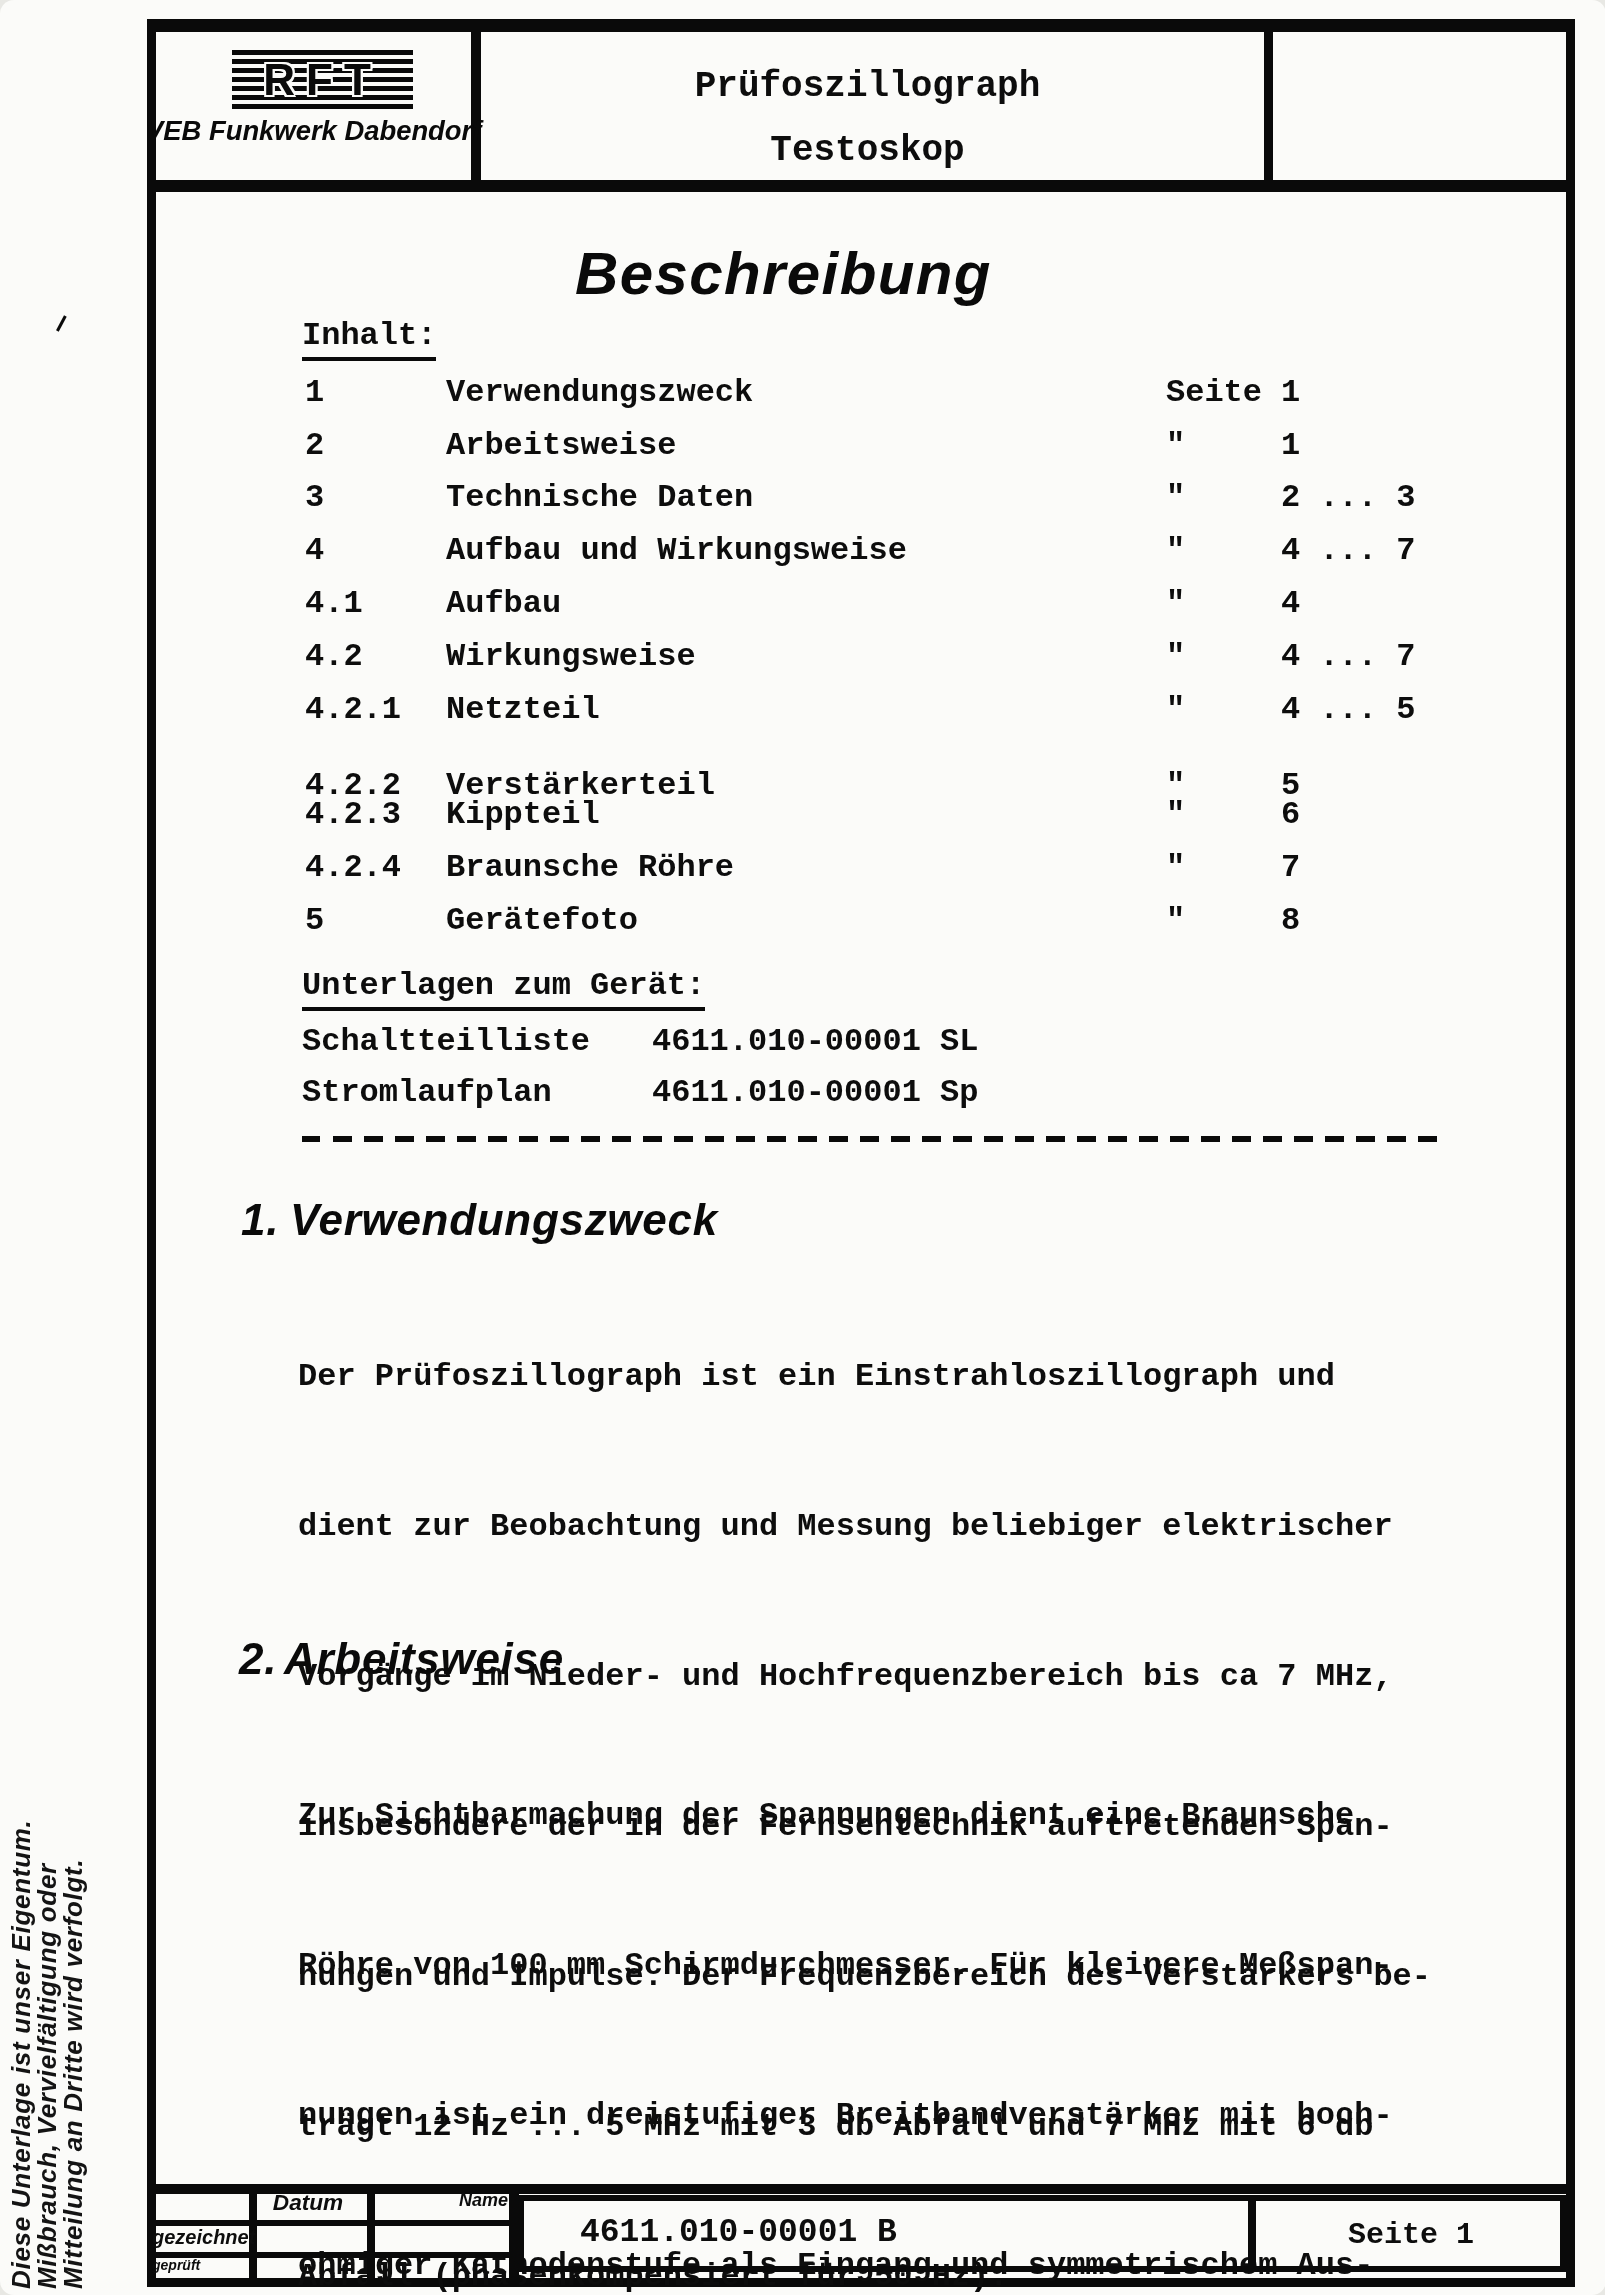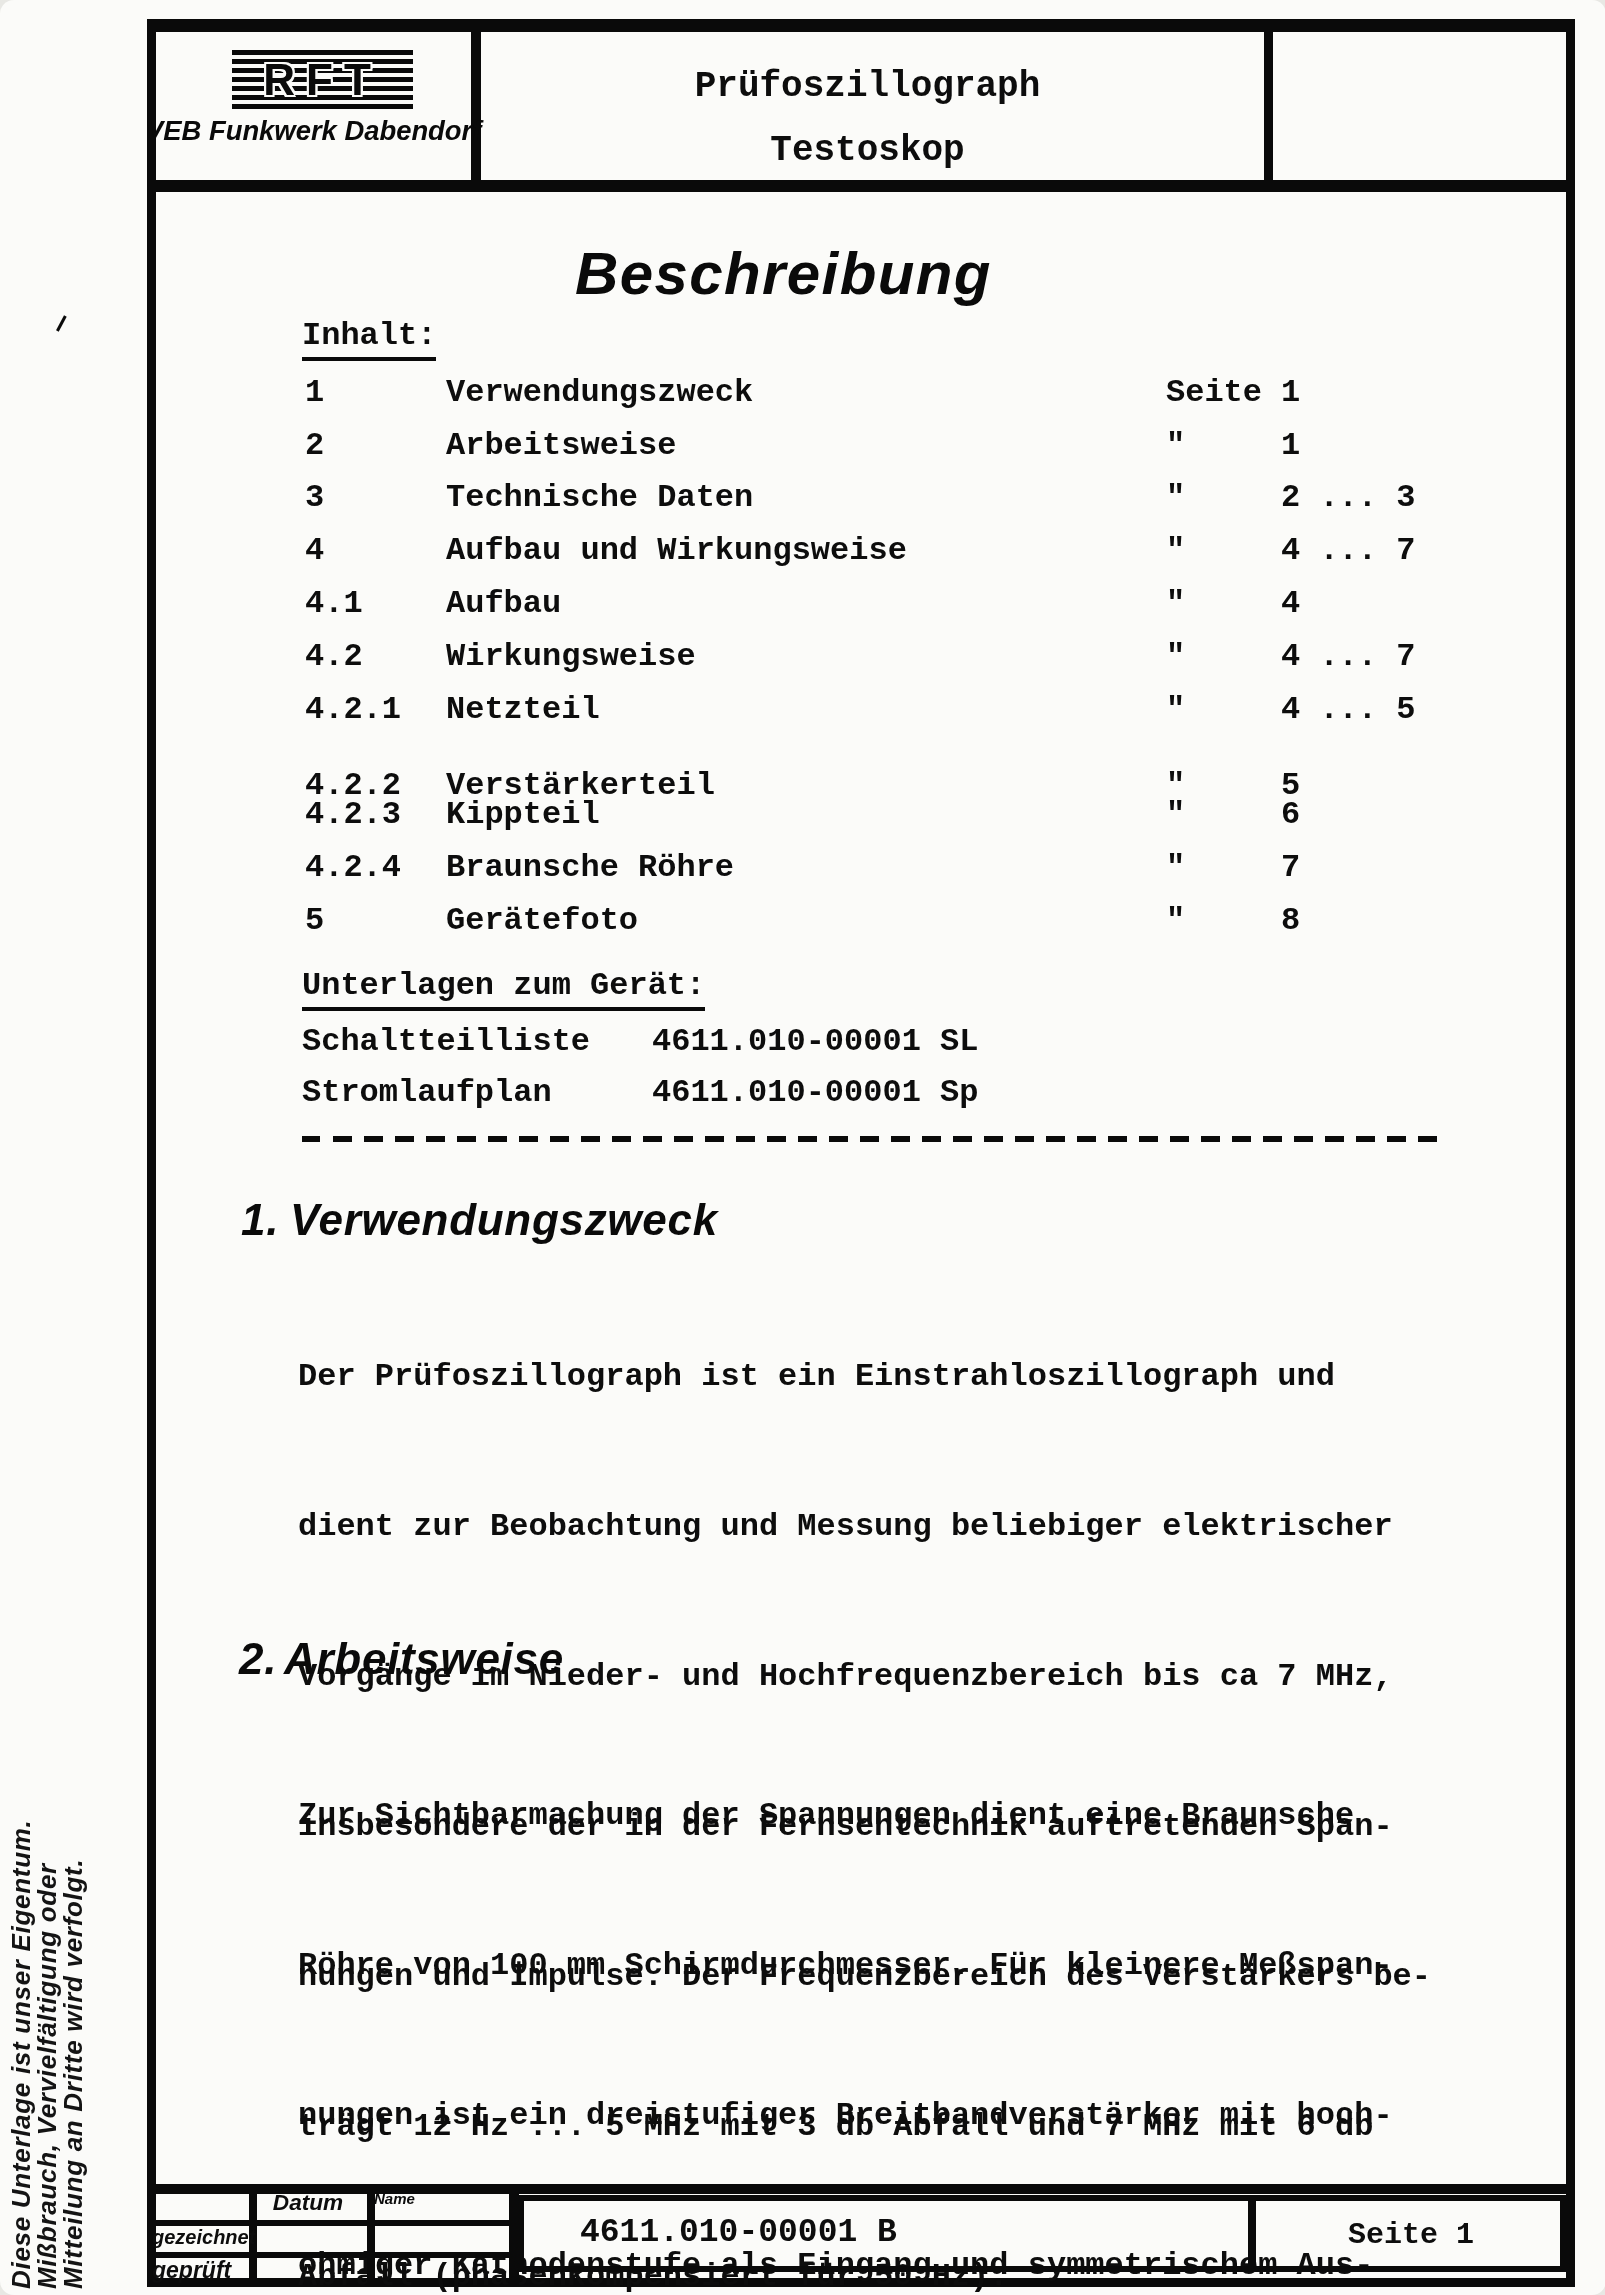--- a/index.html
+++ b/index.html
@@ -192,23 +192,23 @@
   <div class="line" style="left:367px;top:2184px;width:7.5px;height:102px;"></div>
   <div class="line" style="left:509px;top:2184px;width:9.6px;height:102px;"></div>
   <div class="line" style="left:147px;top:2220px;width:370px;height:6.2px;"></div>
   <div class="line" style="left:147px;top:2252px;width:370px;height:6.2px;"></div>
 
   <div class="abs" style="left:518px;top:2195px;width:1048px;height:77px;
        border:6.9px solid #0a0a0a;box-sizing:border-box;"></div>
   <div class="line" style="left:1248px;top:2195px;width:8.2px;height:77px;"></div>
 
   <div class="abs footer-label" style="left:249px;top:2190px;width:118px;text-align:center;font-size:22.6px;">Datum</div>
-  <div class="abs footer-label" style="left:374px;top:2190px;width:134px;text-align:left;font-size:15px;">Name</div>
+  <div class="abs footer-label" style="left:374px;top:2190px;width:134px;text-align:right;font-size:18px;">Name</div>
   <div class="abs footer-label" style="left:152px;top:2226px;font-size:20px;">gezeichnet</div>
-  <div class="abs footer-label" style="left:152px;top:2257px;font-size:23px;">geprüft</div>
+  <div class="abs footer-label" style="left:152px;top:2257px;font-size:14px;">geprüft</div>
 
   <div class="abs tw" style="left:580px;top:2214px;font-size:33px;">4611.010-00001 B</div>
   <div class="abs tw" style="left:1256px;top:2218px;width:310px;text-align:center;font-size:30px;">Seite 1</div>
 
   <span class="side-note" style="left:5.5px;">Diese Unterlage ist unser Eigentum.</span>
   <span class="side-note" style="left:32px;">Mißbrauch, Vervielfältigung oder</span>
   <span class="side-note" style="left:58px;">Mitteilung an Dritte wird verfolgt.</span>
 
   <div class="abs" style="left:60px;top:315px;width:2.7px;height:16.5px;background:#0a0a0a;
        transform:rotate(28deg);"></div>

